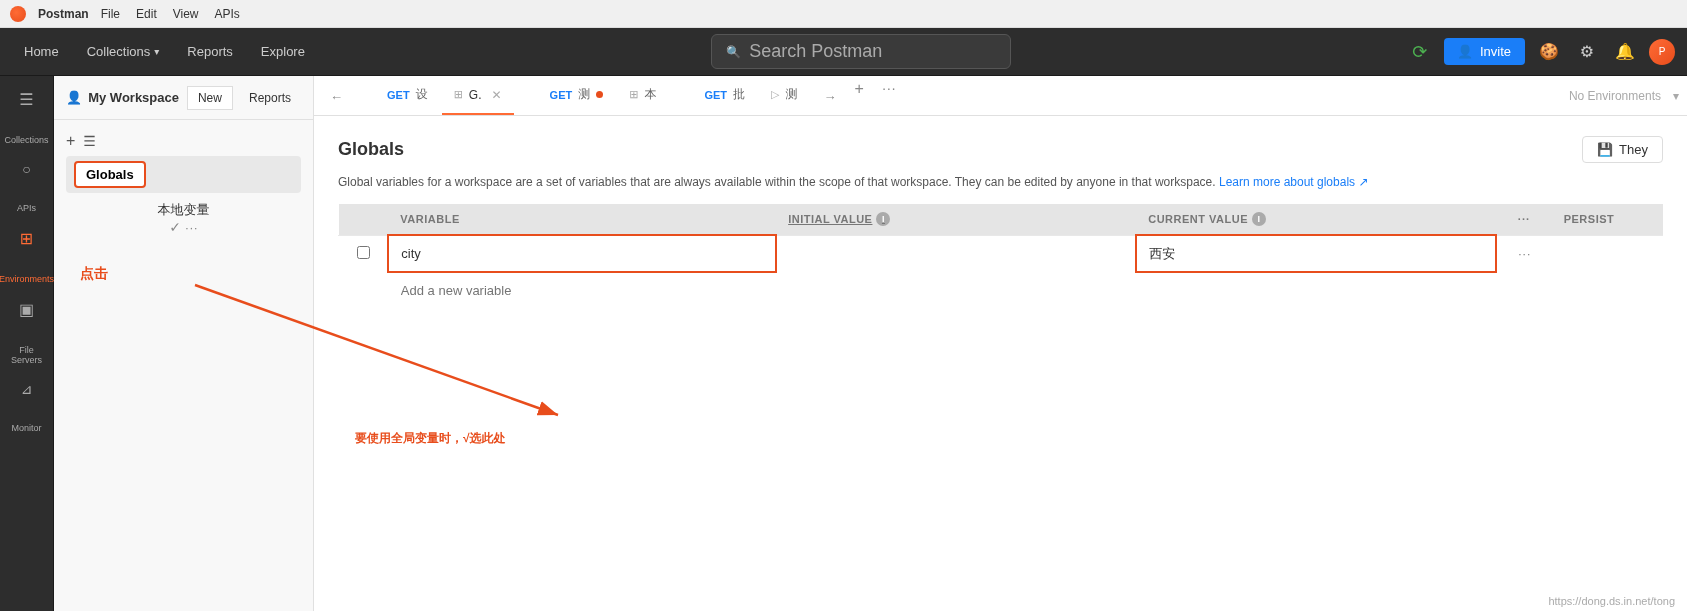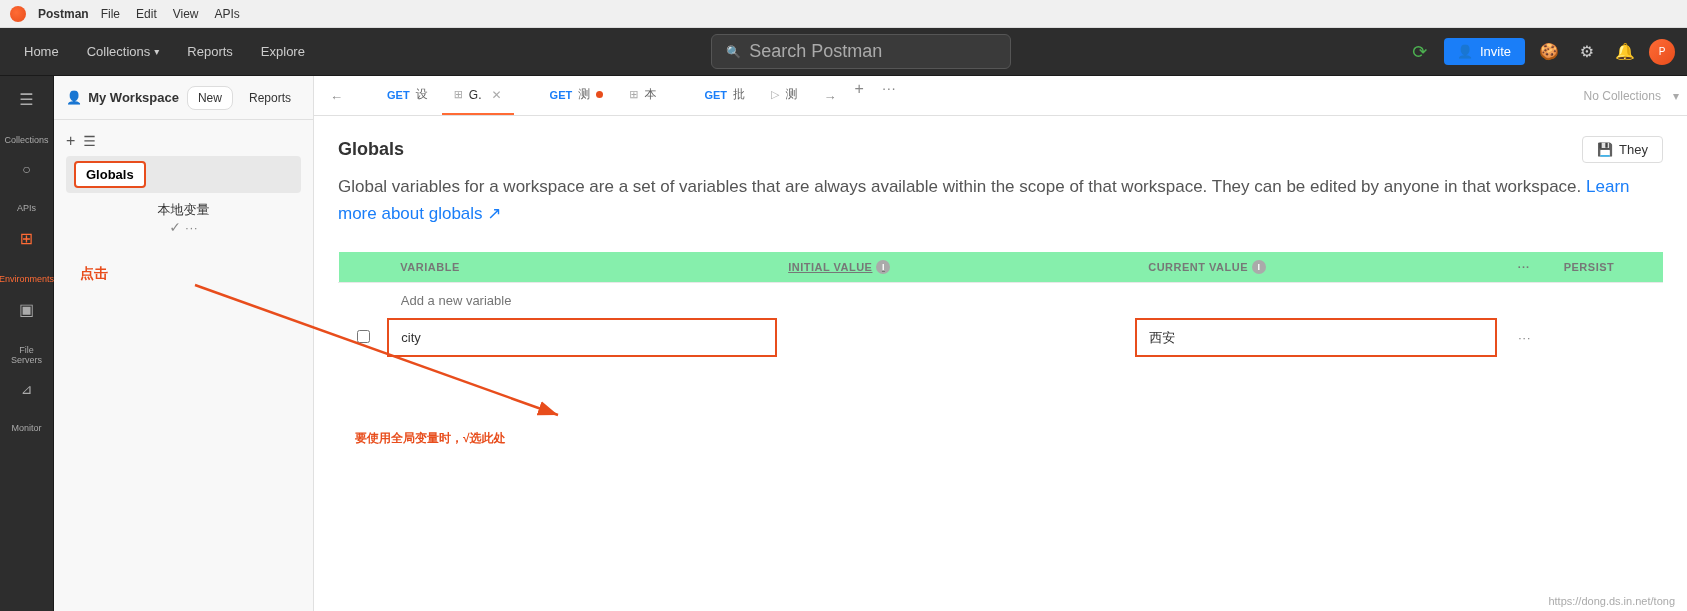--- a/index.html
+++ b/index.html
@@ -32,21 +32,21 @@
     .sidebar-icon-item { width: 44px; display: flex; flex-direction: column; align-items: center; padding: 6px 4px; cursor: pointer; border-radius: 4px; color: #aaa; gap: 3px; }
     .sidebar-icon-item.active { color: #ff6b35; }
     .sidebar-icon-item .icon-sym { font-size: 16px; }
     .sidebar-icon-item .icon-label { font-size: 9px; text-align: center; margin-top: 23px; }
 
     
     .left-panel { width: 260px; background: #f8f8f8; border-right: 1px solid #e0e0e0; display: flex; flex-direction: column; }
     .left-panel-header { height: 44px; display: flex; align-items: center; justify-content: space-between; padding: 0 12px; border-bottom: 1px solid #e0e0e0; background: #f8f8f8; }
     .workspace-title { font-size: 13px; font-weight: 600; color: #333; display: flex; align-items: center; gap: 6px; }
     .header-actions { display: flex; gap: 6px; }
-    .btn-new { background: #fff; border: 1px solid #ddd; border-radius: 8px; padding: 4px 10px; font-size: 12px; cursor: pointer; color: #333; }
+    .btn-new { background: #fff; border: 1px solid #ddd; border-radius: 0; padding: 4px 10px; font-size: 12px; cursor: pointer; color: #333; }
     .btn-import { background: transparent; border: none; padding: 4px 10px; font-size: 12px; cursor: pointer; color: #333; }
 
     .left-panel-content { flex: 1; overflow-y: auto; padding: 8px 0; }
     .panel-toolbar { display: flex; align-items: center; padding: 4px 12px; gap: 8px; }
     .panel-toolbar .add-btn { color: #555; cursor: pointer; font-size: 16px; }
     .panel-toolbar .filter-btn { color: #555; cursor: pointer; font-size: 14px; }
 
     .env-item { padding: 6px 12px; cursor: pointer; display: flex; align-items: center; justify-content: space-between; border-radius: 4px; margin: 1px 4px; flex-direction: column; }
     .env-item-name { font-size: 13px; color: #333; }
     .env-item-actions { display: flex; gap: 4px; color: #888; align-items: center; }
@@ -64,27 +64,27 @@
     .tab-nav-btn { cursor: pointer; padding: 4px; color: #888; }
     .tab-add-btn { padding: 4px 8px; cursor: pointer; color: #888; font-size: 16px; }
     .tab-more-btn { padding: 4px 8px; cursor: pointer; color: #888; font-size: 14px; }
 
     
     .main-content { flex: 1; display: flex; flex-direction: column; overflow: hidden; }
 
     
     .globals-page { flex: 1; overflow-y: auto; padding: 20px 24px; }
     .globals-title { font-size: 18px; font-weight: 600; color: #333; margin-bottom: 10px; display: flex; align-items: center; justify-content: space-between; }
-    .globals-desc { font-size: 17px; color: #555; line-height: 1.6; margin-bottom: 25px; }
+    .globals-desc { font-size: 12px; color: #555; line-height: 1.6; margin-bottom: 12px; }
     .globals-desc a { color: #1a7ef8; text-decoration: none; }
     .save-btn { background: transparent; border: 1px solid #ddd; border-radius: 4px; padding: 5px 14px; font-size: 13px; cursor: pointer; color: #333; display: flex; align-items: center; gap: 6px; }
 
     
     .var-table { width: 100%; border-collapse: collapse; }
-    .var-table th { text-align: left; padding: 8px 12px; font-size: 11px; font-weight: 600; color: #777; text-transform: uppercase; letter-spacing: 0.5px; border-bottom: 1px solid #e8e8e8; background: #86efac; }
+    .var-table th { text-align: left; padding: 8px 12px; font-size: 11px; font-weight: 600; color: #777; text-transform: uppercase; letter-spacing: 0.5px; border-bottom: 1px solid #e8e8e8; background: #e5e5e5; }
     .var-table td { padding: 0; border-bottom: 1px solid #f0f0f0; vertical-align: middle; }
     .var-table .check-col { width: 36px; text-align: center; padding: 8px; }
     .var-table .var-col { width: 280px; }
     .var-table .init-col { width: 260px; text-decoration: underline; }
     .var-table .curr-col { width: 260px; }
     .var-table .more-col { width: 40px; text-align: center; }
     .var-table .persist-col { width: 80px; }
 
     .var-input { width: 100%; border: none; outline: none; padding: 10px 12px; font-size: 13px; background: transparent; color: #333; }
     .var-input.placeholder { color: #aaa; }
@@ -237,21 +237,21 @@
       <div class="tab-item">
         <span class="tab-icon">▷</span>
         <span>测</span>
       </div>
       <div class="tab-nav-arrows" style="margin-left:4px;">
         <span class="tab-nav-btn">→</span>
       </div>
       <span class="tab-add-btn">+</span>
       <span class="tab-more-btn">···</span>
       <div style="margin-left:auto; display:flex; align-items:center;">
-        <span style="font-size:12px; color:#aaa; padding-right:12px;">No Collections</span>
+        <span style="font-size:12px; color:#aaa; padding-right:12px;">No Environments</span>
         <span style="color:#aaa; font-size:12px;">▾</span>
       </div>
     </div>
 
     <div class="globals-page">
       <div class="globals-title">
         <span>Globals</span>
         <button class="save-btn">
           <span>💾</span>
           <span>They</span>
@@ -286,45 +286,45 @@
             </th>
             <th class="more-col">···</th>
             <th class="persist-col">
               <span>PERSIST</span>
             </th>
           </tr>
         </thead>
         <tbody>
 
           <tr class="var-row">
+            <td class="check-col">
+              <input type="checkbox" style="cursor: pointer;">
+            </td>
+            <td class="var-col city-var-cell">
+              <input class="var-input" value="city" style="">
+            </td>
+            <td class="init-col">
+              <input class="var-input" value="" style="">
+            </td>
+            <td class="curr-col city-var-cell">
+              <input class="var-input" value="西安" style="">
+            </td>
+            <td class="more-col">
+              <span style="color:#888; cursor:pointer;">···</span>
+            </td>
+            <td class="persist-col"></td>
+          </tr>
+
+          <tr class="var-row">
             <td class="check-col"></td>
             <td colspan="3">
               <input class="var-input placeholder" placeholder="Add a new variable" style="">
             </td>
             <td></td>
             <td></td>
-          </tr>
-
-          <tr class="var-row">
-            <td class="check-col">
-              <input type="checkbox" style="cursor: pointer;">
-            </td>
-            <td class="var-col city-var-cell">
-              <input class="var-input" value="city" style="">
-            </td>
-            <td class="init-col">
-              <input class="var-input" value="" style="">
-            </td>
-            <td class="curr-col city-var-cell">
-              <input class="var-input" value="西安" style="">
-            </td>
-            <td class="more-col">
-              <span style="color:#888; cursor:pointer;">···</span>
-            </td>
-            <td class="persist-col"></td>
           </tr>
         </tbody>
       </table>
 
       <div style="position:relative;">
 
         <svg class="arrow-svg" style="position:absolute; left:-620px; top:-260px; width:600px; height:300px; pointer-events:none;">
           <defs>
             <marker id="arrowhead" markerWidth="8" markerHeight="6" refX="8" refY="3" orient="auto">
               <polygon points="0 0, 8 3, 0 6" fill="#e84d1c"></polygon>

